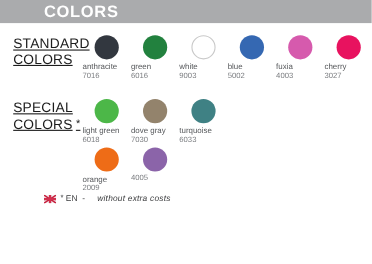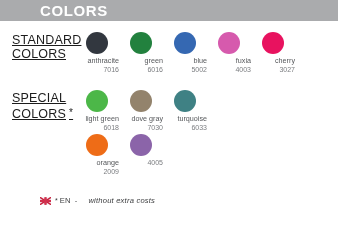--- a/index.html
+++ b/index.html
@@ -68,21 +68,21 @@
     left: 75px;
     top: 0;
   }
   .swatch-row {
     display: flex;
     flex-direction: row;
   }
   .swatch-cell {
     width: 44px;
     margin-right: 0px;
-    text-align: right;
+    text-align: left;
     padding-top: 2px;
   }
   .swatch-dot {
     width: 22px;
     height: 22px;
     border-radius: 50%;
     margin: 0 auto 3px auto;
     box-sizing: border-box;
   }
   .swatch-dot.outlined {
@@ -97,21 +97,21 @@
   .swatch-code {
     font-size: 7px;
     line-height: 8.5px;
     color: #7b7d80;
   }
 
   
   .footer-note {
     position: absolute;
     left: 40px;
-    top: 196px;
+    top: 176px;
     display: flex;
     flex-direction: row;
     align-items: center;
     font-size: 7.6px;
     color: #3a3b3d;
     white-space: nowrap;
   }
   .flag-icon {
     width: 11px;
     height: 8px;
@@ -145,20 +145,25 @@
         <div class="swatch-row">
           <div class="swatch-cell">
             <div class="swatch-dot" style="background: rgb(50, 55, 63);"></div>
             <div class="swatch-name">anthracite</div>
             <div class="swatch-code">7016</div>
           </div>
           <div class="swatch-cell">
             <div class="swatch-dot" style="background: rgb(34, 129, 62);"></div>
             <div class="swatch-name">green</div>
             <div class="swatch-code">6016</div>
+          </div>
+          <div class="swatch-cell">
+            <div class="swatch-dot outlined" style="background: rgb(255, 255, 255);"></div>
+            <div class="swatch-name">white</div>
+            <div class="swatch-code">9003</div>
           </div>
           <div class="swatch-cell">
             <div class="swatch-dot" style="background: rgb(53, 104, 178);"></div>
             <div class="swatch-name">blue</div>
             <div class="swatch-code">5002</div>
           </div>
           <div class="swatch-cell">
             <div class="swatch-dot" style="background: rgb(214, 90, 173);"></div>
             <div class="swatch-name">fuxia</div>
             <div class="swatch-code">4003</div>

